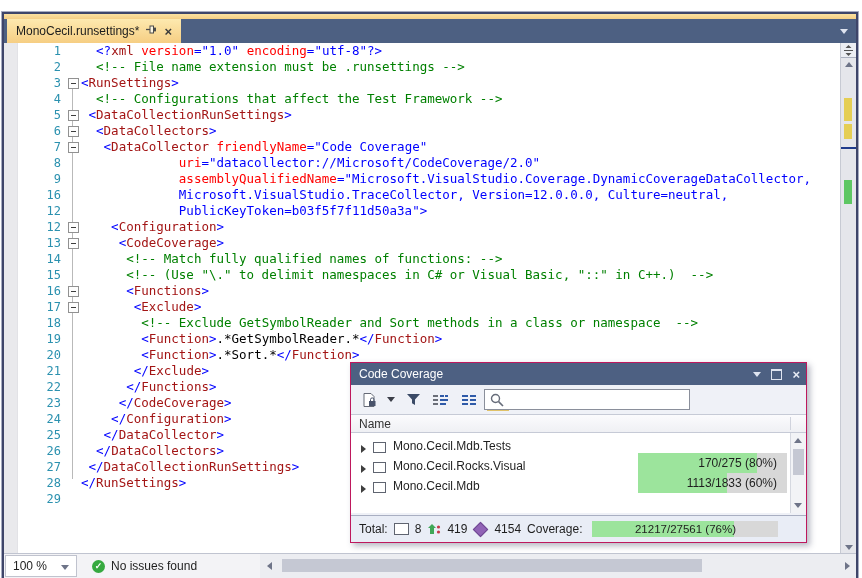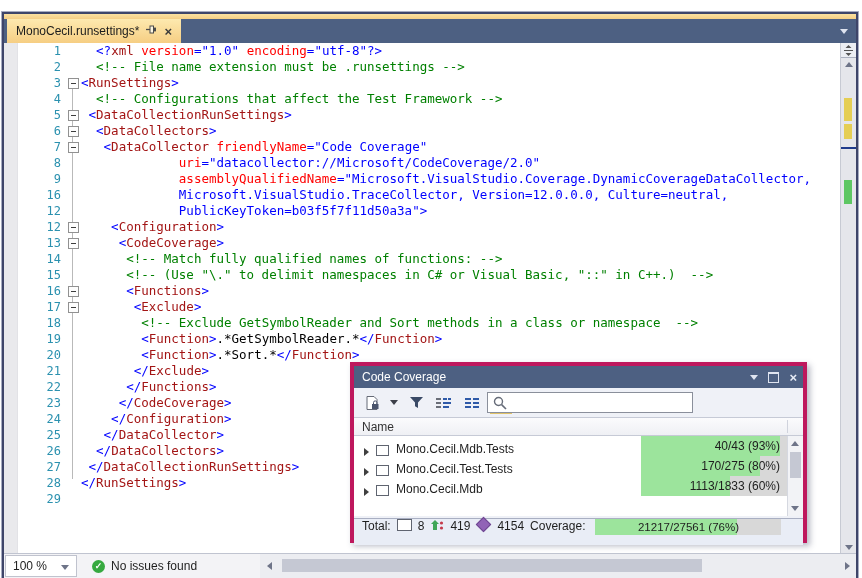--- a/index.html
+++ b/index.html
@@ -47,21 +47,21 @@
   .statusbar{position:absolute;left:0;right:0;bottom:0;height:24px;background:#f3f3f6;border-top:1px solid #c0c4d0;}
   .zoomcombo{position:absolute;left:1px;top:1px;bottom:1px;width:72px;background:#fff;border:1px solid #c0c3ce;display:flex;align-items:center;font-size:12px;color:#222;padding-left:7px;box-sizing:border-box;}
   .zoomcombo .tri{position:absolute;right:7px;top:9px;}
   .health{position:absolute;left:88px;top:0;bottom:0;display:flex;align-items:center;gap:6px;font-size:12px;color:#1e1e1e;}
   .check{width:13px;height:13px;border-radius:50%;background:var(--status-check-green);color:#fff;font-size:9px;line-height:13px;text-align:center;font-weight:bold;}
   .hscroll{position:absolute;left:256px;right:0;top:0;bottom:0;background:#ecedf1;}
   .hscroll .t-left{position:absolute;left:7px;top:8px;}
   .hscroll .t-right{position:absolute;right:6px;top:8px;}
   .hthumb{position:absolute;left:22px;top:5px;width:420px;height:13px;background:var(--scrollbar-thumb);}
   
-  .panel{position:absolute;left:350px;top:362px;width:457px;height:181px;background:var(--panel-bg);border:4px solid #be185d;box-shadow:3px 3px 6px rgba(50,55,85,.35);box-sizing:border-box;font-size:12px;}
+  .panel{position:absolute;left:350px;top:362px;width:457px;height:181px;background:var(--panel-bg);border:1px solid #be185d;box-shadow:3px 3px 6px rgba(50,55,85,.35);box-sizing:border-box;font-size:12px;}
   .ptitle{position:absolute;left:0;right:0;top:0;height:22px;background:var(--panel-title-bg);color:#fff;display:flex;align-items:center;padding-left:8px;}
   .pbtns{position:absolute;right:6px;top:0;height:22px;display:flex;align-items:center;gap:10px;}
   .pb-max{width:9px;height:8px;border:1px solid #dfe4f0;border-top-width:2px;}
   .pb-x{color:#e8ecf5;font-size:13px;font-weight:bold;line-height:1;}
   .pb-menu{border-left:4px solid transparent;border-right:4px solid transparent;border-top:5px solid #dfe4f0;}
   .ptoolbar{position:absolute;left:0;right:0;top:22px;height:29px;display:flex;align-items:center;padding-left:8px;gap:8px;}
   .tbtn{display:flex;align-items:center;justify-content:center;width:20px;height:20px;}
   .tbtn.sel{background:var(--toolbar-selected-bg);border:1px solid var(--toolbar-selected-border);}
   .searchbox{position:absolute;left:133px;top:4px;width:206px;height:21px;background:#fff;border:1px solid #8a8f9b;box-sizing:border-box;}
   .searchbox svg{position:absolute;left:5px;top:3px;}
@@ -72,21 +72,21 @@
   .crow{position:relative;height:20px;display:flex;align-items:flex-end;padding-left:10px;gap:7px;}
   .abox{width:11px;height:9px;background:#fff;border:1px solid #5f6470;}
   .rname{color:#1e1e1e;white-space:nowrap;}
   .ccell{position:absolute;left:287px;top:0;width:149px;height:20px;background:var(--coverage-gray);}
   .cbar{position:absolute;left:0;top:0;bottom:0;background:var(--coverage-green);}
   .clbl{position:absolute;left:0;right:10px;top:0;line-height:20px;text-align:right;color:#1e1e1e;}
   .ptscroll{position:absolute;right:0;top:70px;width:16px;height:80px;background:#f2f3f6;border-left:1px solid #d5d8e0;box-sizing:border-box;}
   .ptscroll .t-up{position:absolute;left:3px;top:5px;}
   .ptscroll .t-down{position:absolute;left:3px;bottom:5px;}
   .ptthumb{position:absolute;left:2px;top:16px;width:11px;height:26px;background:var(--scrollbar-thumb);}
-  .ptotal{position:absolute;left:0;right:0;top:152px;height:27px;background:#e9edf6;border-top:1px solid #a9afc2;display:flex;align-items:flex-start;padding-left:8px;gap:6px;color:#1e1e1e;box-sizing:border-box;}
+  .ptotal{position:absolute;left:0;right:0;top:152px;height:27px;background:#e9edf6;border-top:1px solid #a9afc2;display:flex;align-items:center;padding-left:8px;gap:6px;color:#1e1e1e;box-sizing:border-box;}
   .abox.big{width:13px;height:10px;}
   .diamond{width:9px;height:9px;background:#9163b6;border:1px solid #6e4691;transform:rotate(45deg);margin:0 2px;}
   .totbar{position:relative;width:186px;height:16px;background:var(--coverage-gray);margin-left:4px;}
   .totbar .cbar{position:absolute;left:0;top:0;bottom:0;background:var(--coverage-green);}
   .totbar .tlbl{position:absolute;left:0;right:0;top:0;line-height:16px;text-align:center;font-size:11.5px;color:#1e1e1e;}
 </style>
 </head>
 <body>
 
 <div class="stage">
@@ -286,29 +286,25 @@
     </div>
     <div class="pheader">
       <span>Name</span>
       <i class="sep"></i>
     </div>
     <div class="prows" id="prows">
         <div class="crow">
           <i class="tri t-exp"></i>
           <span class="abox"></span>
           <span class="rname">Mono.Cecil.Mdb.Tests</span>
-          <div class="ccell">
-            <div class="cbar" style="width: 93%;"></div>
-            <span class="clbl">40/43 (93%)</span>
-          </div>
         </div>
         <div class="crow">
           <i class="tri t-exp"></i>
           <span class="abox"></span>
-          <span class="rname">Mono.Cecil.Test.Tests</span>
+          <span class="rname">Mono.Cecil.Rocks.Visual</span>
           <div class="ccell">
             <div class="cbar" style="width: 80%;"></div>
             <span class="clbl">170/275 (80%)</span>
           </div>
         </div>
         <div class="crow">
           <i class="tri t-exp"></i>
           <span class="abox"></span>
           <span class="rname">Mono.Cecil.Mdb</span>
           <div class="ccell">

